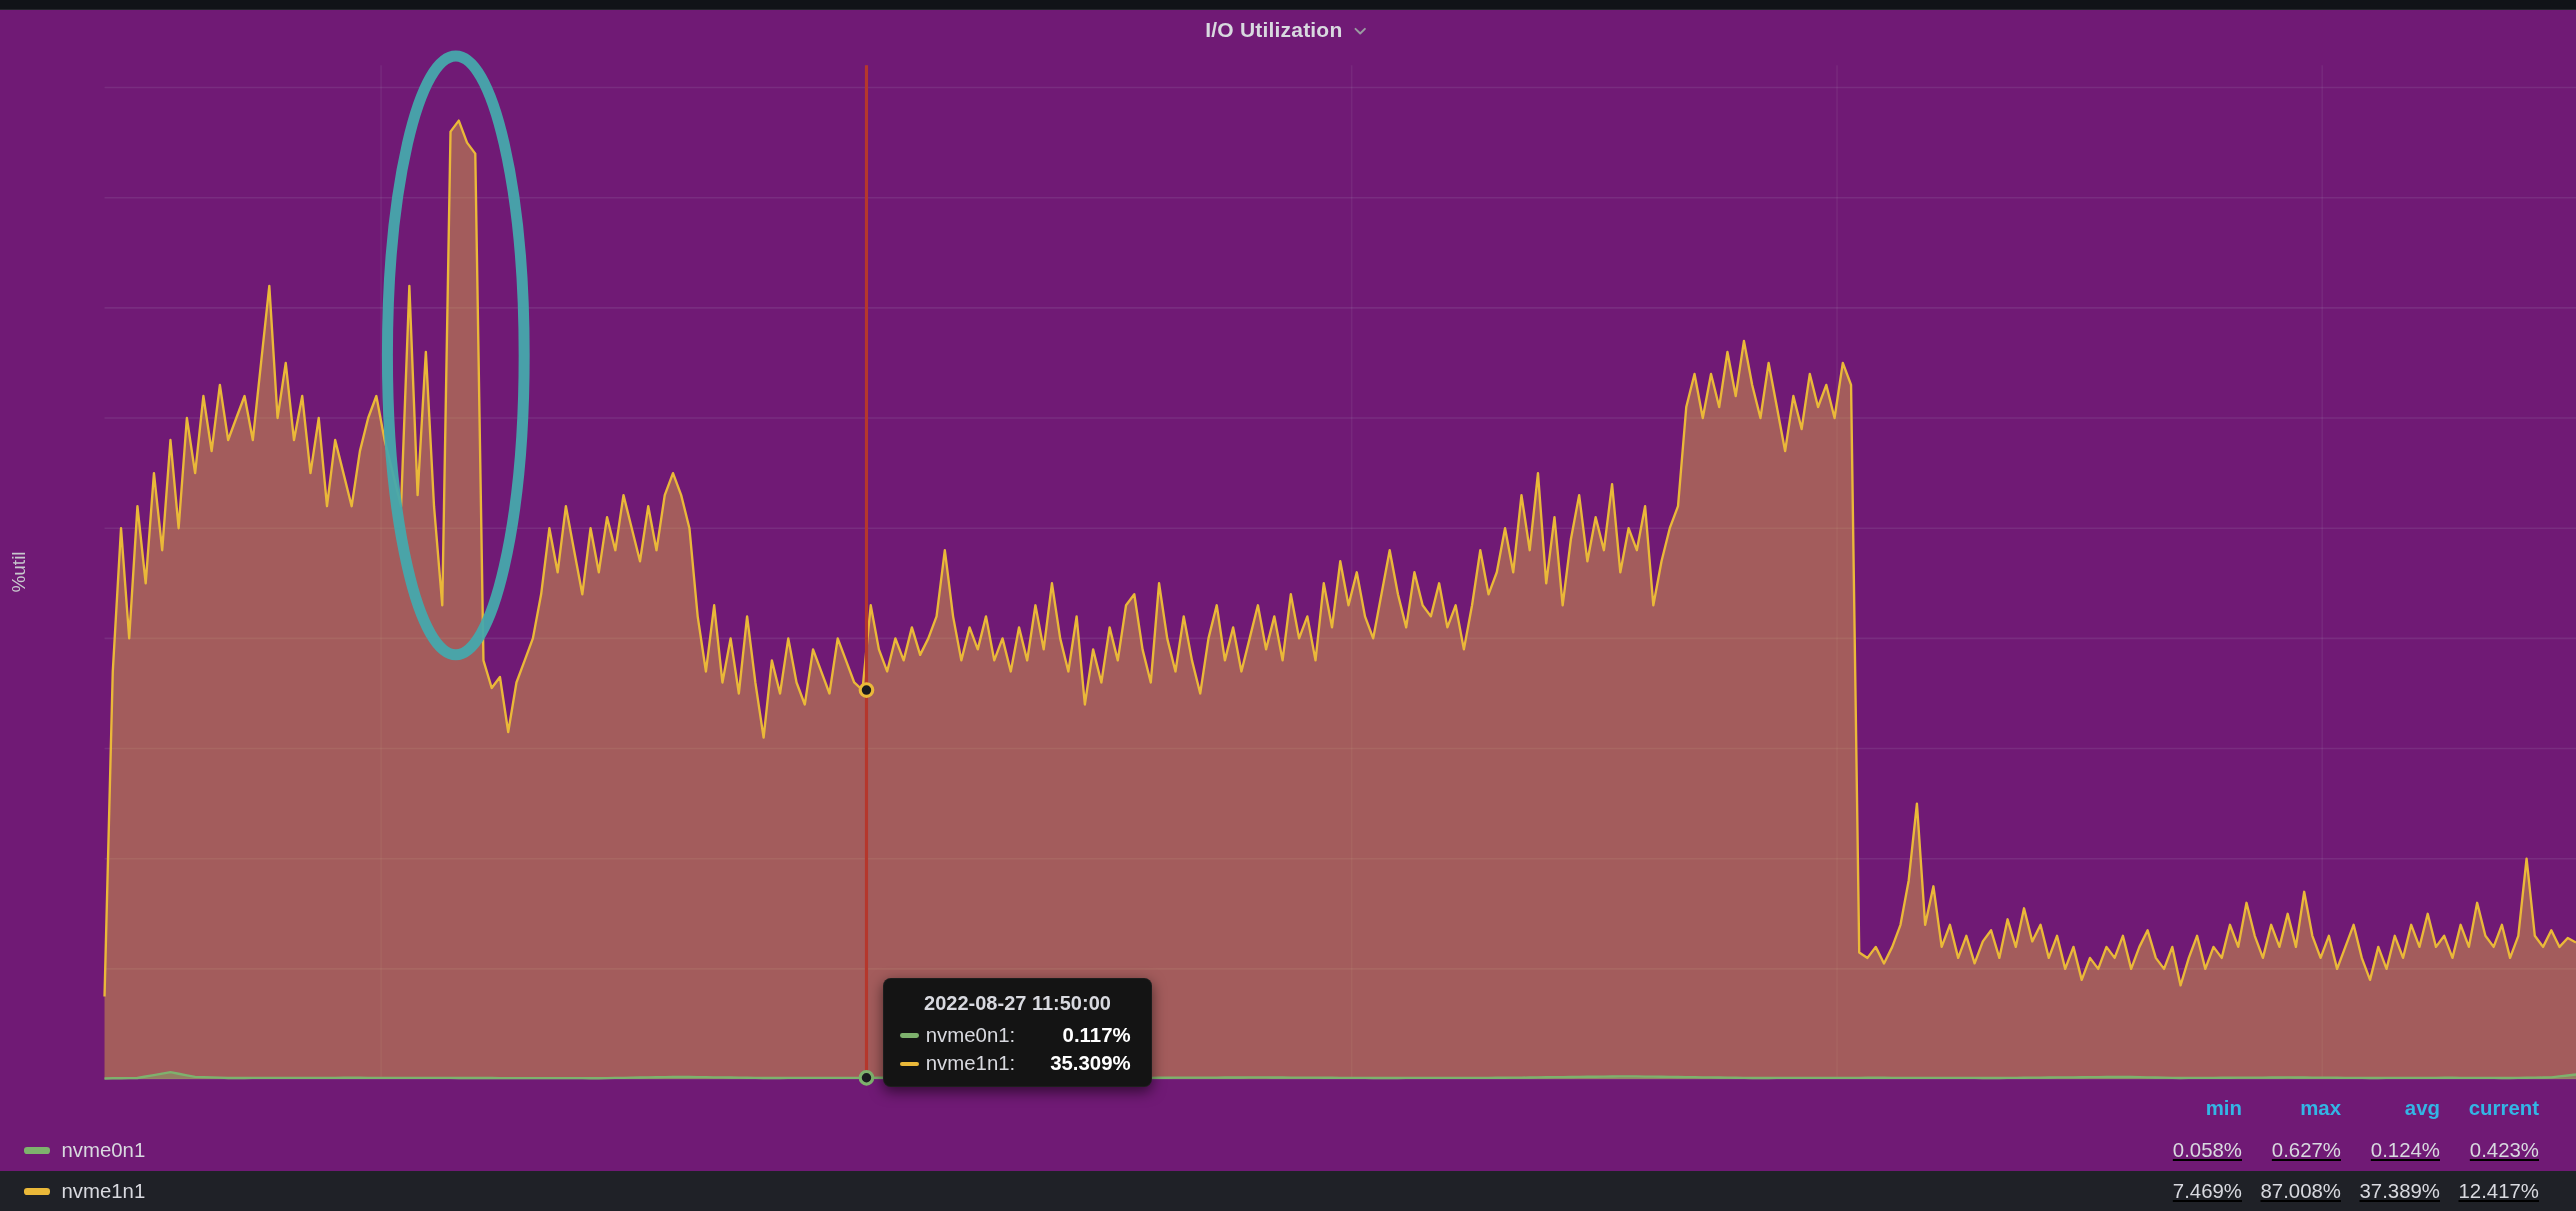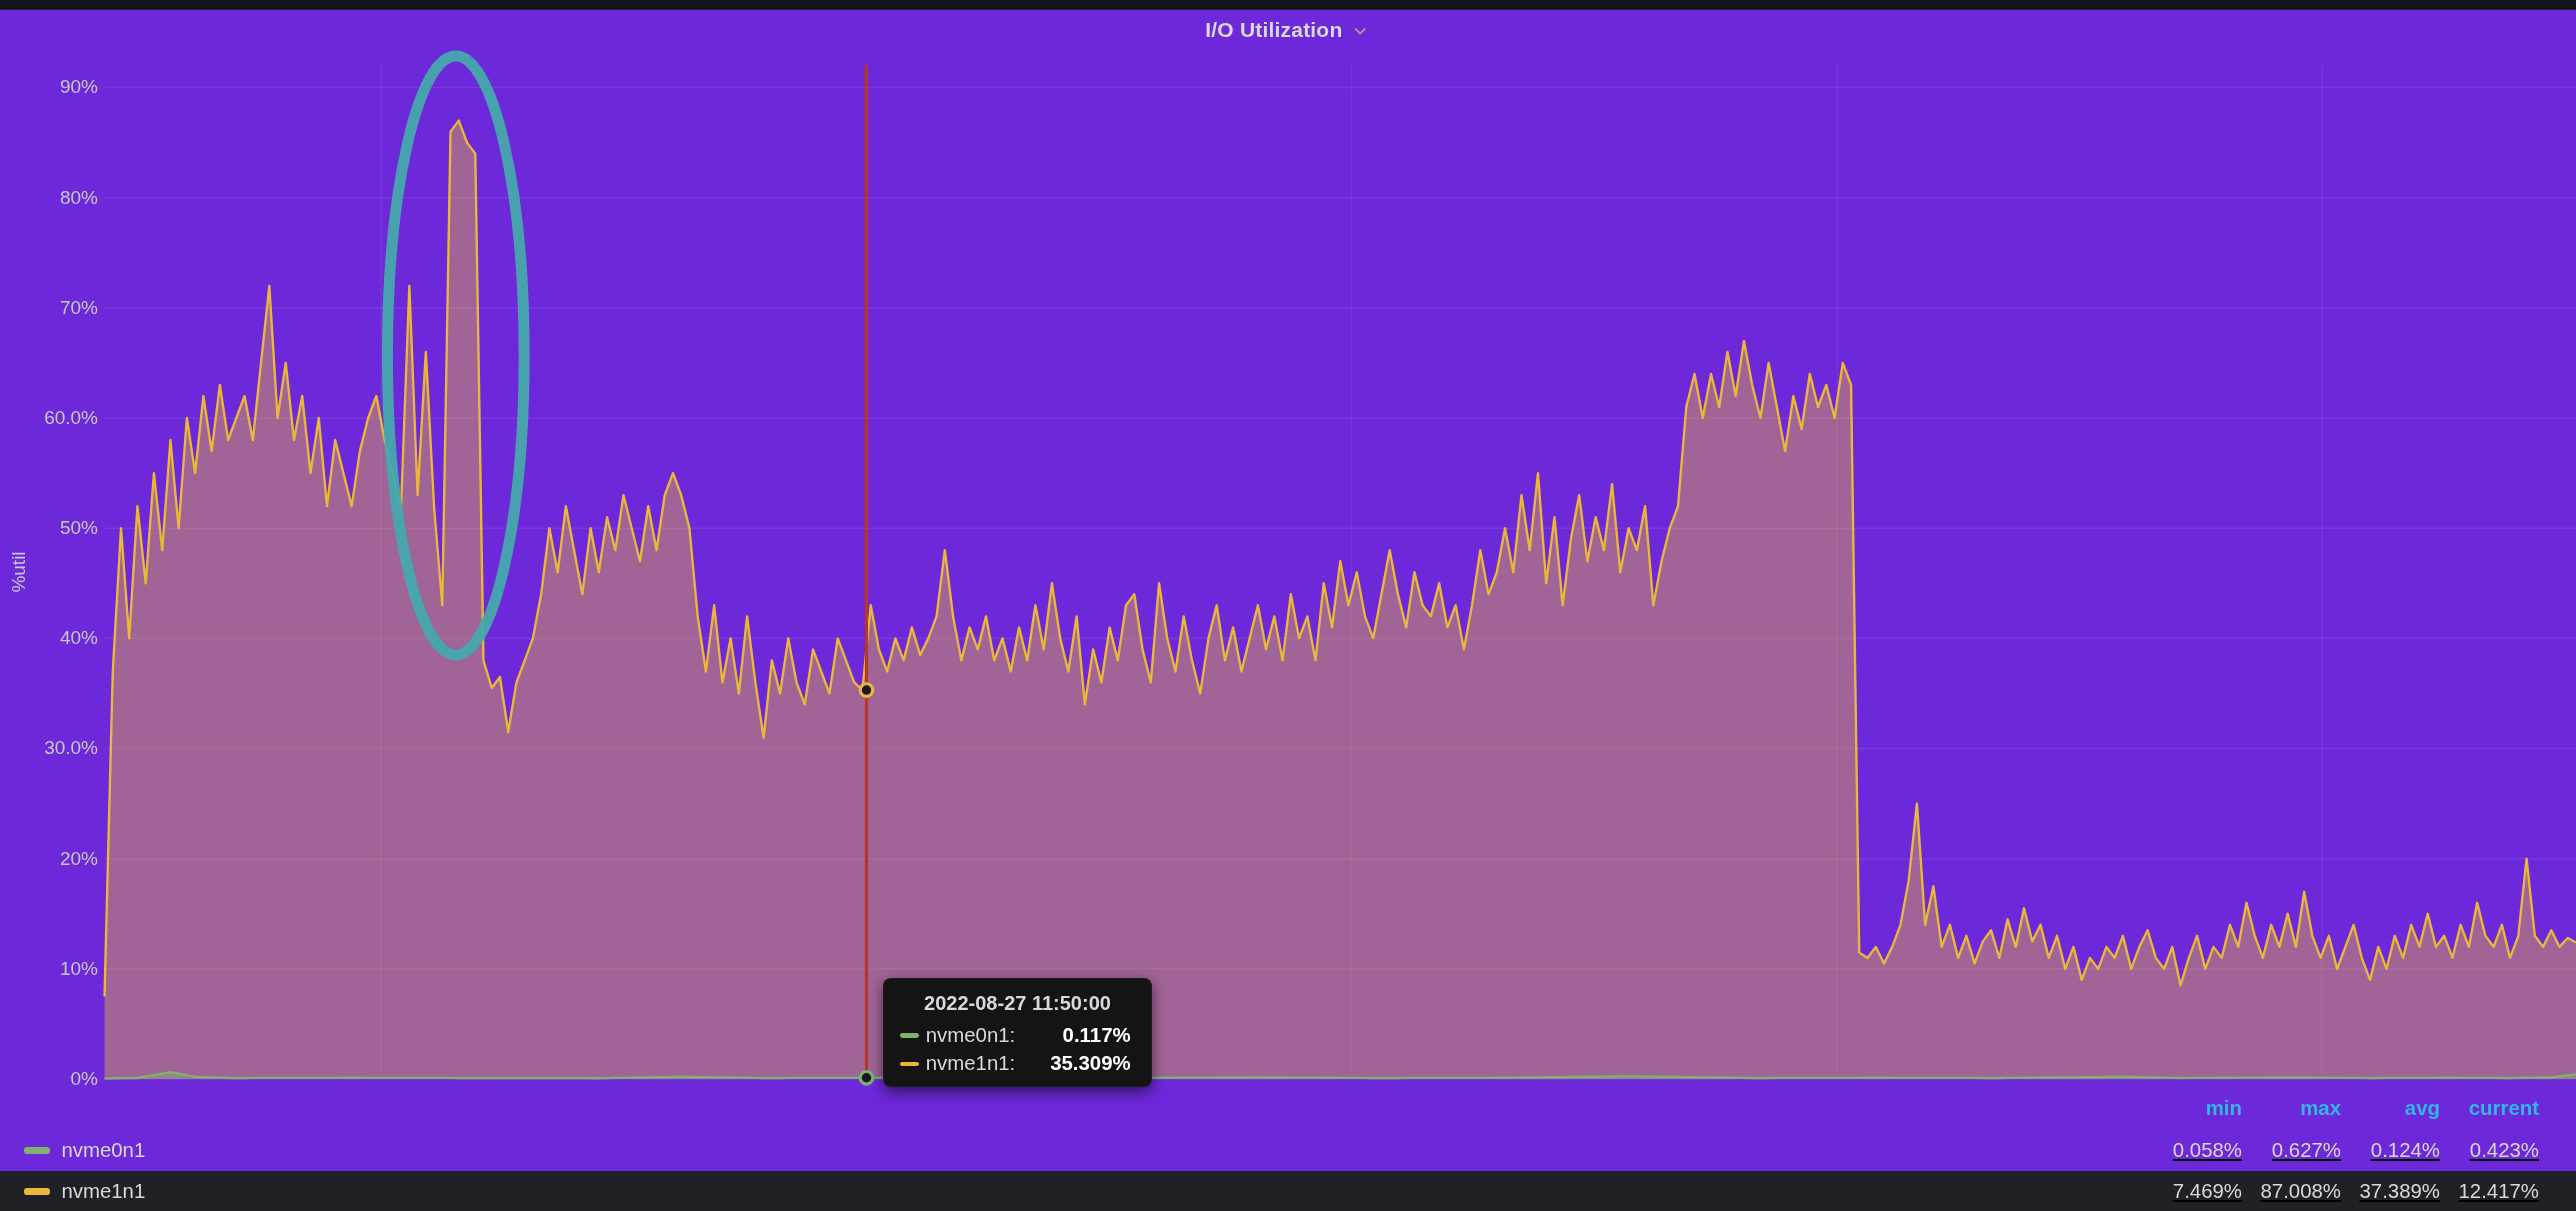--- a/index.html
+++ b/index.html
@@ -1,16 +1,16 @@
 <!DOCTYPE html>
 <html style="font-size:12.6px"><head>
 <meta charset="utf-8">
 <style>
   html,body{margin:0;padding:0;background:#191A1F;font-family:"Liberation Sans",sans-serif;}
-  #stage{position:relative;width:2576px;height:1212px;background:#6d28d9;overflow:hidden;}
+  #stage{position:relative;width:2576px;height:1212px;background:#701a75;overflow:hidden;}
   #top-strip{position:absolute;left:0;top:0;width:100%;height:9.4px;background:#111318;border-bottom:0.8px solid #25262C;}
   #panel-header{position:absolute;left:0;top:11px;width:100%;height:38px;display:flex;align-items:center;justify-content:center;gap:7.9px;}
   #panel-title{color:#D8D9DF;font-size:21px;font-weight:700;letter-spacing:0.2px;cursor:pointer;}
   .chevron{width:20.4px;height:20.4px;margin-top:3.1px;}
   #chart-svg{position:absolute;left:0;top:0;z-index:1;}
   #y-axis-labels{position:absolute;left:0;top:0;width:98px;height:1212px;z-index:2;}
   #y-axis-labels span{position:absolute;right:0;transform:translateY(-50%);color:#C7C8CD;font-size:19px;white-space:nowrap;}
   #y-axis-title{position:absolute;left:19px;top:572px;transform:translate(-50%,-50%) rotate(-90deg);color:#C7C8CD;font-size:19px;z-index:2;white-space:nowrap;}
   #tooltip{position:absolute;left:883px;top:978px;width:269px;box-sizing:border-box;background:#141414;border:0.8px solid rgba(255,255,255,0.04);border-radius:7.9px;padding:12.6px 15.7px 11px 15.7px;z-index:6;box-shadow:0 4.7px 14px rgba(0,0,0,.55);}
   #tooltip-title{color:#D8D9DF;font-size:20px;font-weight:700;text-align:center;margin-bottom:9.4px;white-space:nowrap;}
@@ -60,32 +60,20 @@
       <path d="M133.0 1267.8 L143.5 854.3 L154.0 672.0 L164.4 812.2 L174.9 644.0 L185.4 742.1 L195.9 601.9 L206.4 700.0 L216.9 559.8 L227.3 672.0 L237.8 531.8 L248.3 601.9 L258.8 503.8 L269.3 573.9 L279.8 489.7 L290.3 559.8 L300.7 531.8 L311.2 503.8 L321.7 559.8 L332.2 461.7 L342.7 363.6 L353.2 531.8 L363.6 461.7 L374.1 559.8 L384.6 503.8 L395.1 601.9 L405.6 531.8 L416.1 644.0 L426.5 559.8 L437.0 601.9 L447.5 644.0 L458.0 573.9 L468.5 531.8 L478.9 503.8 L489.4 559.8 L499.9 601.9 L510.4 644.0 L520.9 363.6 L531.4 629.9 L541.9 447.7 L552.3 644.0 L562.8 770.1 L573.3 167.3 L583.8 153.3 L594.3 181.3 L604.8 195.3 L615.2 840.2 L625.7 875.3 L636.2 861.3 L646.7 931.4 L657.2 868.3 L667.7 840.2 L678.1 812.2 L688.6 756.1 L699.1 672.0 L709.6 728.1 L720.1 644.0 L730.5 700.0 L741.0 756.1 L751.5 672.0 L762.0 728.1 L772.5 658.0 L783.0 700.0 L793.4 629.9 L803.9 672.0 L814.4 714.1 L824.9 644.0 L835.4 700.0 L845.9 629.9 L856.4 601.9 L866.8 629.9 L877.3 672.0 L887.8 784.2 L898.3 854.3 L908.8 770.1 L919.3 868.3 L929.7 812.2 L940.2 882.3 L950.7 784.2 L961.2 868.3 L971.7 938.4 L982.2 840.2 L992.6 882.3 L1003.1 812.2 L1013.6 868.3 L1024.1 896.3 L1034.6 826.2 L1045.0 854.3 L1055.5 882.3 L1066.0 812.2 L1076.5 840.2 L1087.0 868.3 L1097.5 878.1 L1108.0 770.1 L1118.4 826.2 L1128.9 854.3 L1139.4 812.2 L1149.9 840.2 L1160.4 798.2 L1170.9 833.2 L1181.3 812.2 L1191.8 784.2 L1202.3 700.0 L1212.8 784.2 L1223.3 840.2 L1233.8 798.2 L1244.2 826.2 L1254.7 784.2 L1265.2 840.2 L1275.7 812.2 L1286.2 854.3 L1296.7 798.2 L1307.1 840.2 L1317.6 770.1 L1328.1 826.2 L1338.6 742.1 L1349.1 812.2 L1359.5 854.3 L1370.0 784.2 L1380.5 896.3 L1391.0 826.2 L1401.5 868.3 L1412.0 798.2 L1422.4 840.2 L1432.9 770.1 L1443.4 756.1 L1453.9 826.2 L1464.4 868.3 L1474.9 742.1 L1485.3 812.2 L1495.8 854.3 L1506.3 784.2 L1516.8 840.2 L1527.3 882.3 L1537.8 812.2 L1548.3 770.1 L1558.7 840.2 L1569.2 798.2 L1579.7 854.3 L1590.2 812.2 L1600.7 770.1 L1611.1 826.2 L1621.6 784.2 L1632.1 840.2 L1642.6 756.1 L1653.1 812.2 L1663.6 784.2 L1674.0 840.2 L1684.5 742.1 L1695.0 798.2 L1705.5 714.1 L1716.0 770.1 L1726.5 728.1 L1737.0 784.2 L1747.4 812.2 L1757.9 756.1 L1768.4 700.0 L1778.9 756.1 L1789.4 798.2 L1799.9 728.1 L1810.3 770.1 L1820.8 784.2 L1831.3 742.1 L1841.8 798.2 L1852.3 770.1 L1862.8 826.2 L1873.2 770.1 L1883.7 700.0 L1894.2 756.1 L1904.7 728.1 L1915.2 672.0 L1925.6 728.1 L1936.1 629.9 L1946.6 700.0 L1957.1 601.9 L1967.6 742.1 L1978.1 658.0 L1988.5 770.1 L1999.0 686.0 L2009.5 629.9 L2020.0 714.1 L2030.5 658.0 L2041.0 700.0 L2051.4 615.9 L2061.9 728.1 L2072.4 672.0 L2082.9 700.0 L2093.4 644.0 L2103.9 770.1 L2114.3 714.1 L2124.8 672.0 L2135.3 644.0 L2145.8 517.8 L2156.3 475.7 L2166.8 531.8 L2177.3 475.7 L2187.7 517.8 L2198.2 447.7 L2208.7 503.8 L2219.2 433.7 L2229.7 489.7 L2240.2 531.8 L2250.6 461.7 L2261.1 517.8 L2271.6 573.9 L2282.1 503.8 L2292.6 545.8 L2303.0 475.7 L2313.5 517.8 L2324.0 489.7 L2334.5 531.8 L2345.0 461.7 L2355.5 489.7 L2365.9 1211.8 L2376.4 1218.8 L2386.9 1204.8 L2397.4 1225.8 L2407.9 1204.8 L2418.4 1176.7 L2428.8 1120.6 L2439.3 1022.5 L2449.8 1176.7 L2460.3 1127.7 L2470.8 1204.8 L2481.3 1176.7 L2491.8 1218.8 L2502.2 1190.7 L2512.7 1225.8 L2523.2 1197.8 L2533.7 1183.7 L2544.2 1218.8 L2554.7 1169.7 L2565.1 1204.8 L2575.6 1155.7 L2586.1 1197.8 L2596.6 1176.7 L2607.1 1218.8 L2617.6 1190.7 L2628.0 1232.8 L2638.5 1204.8 L2649.0 1246.8 L2659.5 1218.8 L2670.0 1232.8 L2680.5 1204.8 L2690.9 1218.8 L2701.4 1190.7 L2711.9 1232.8 L2722.4 1204.8 L2732.9 1183.7 L2743.3 1218.8 L2753.8 1232.8 L2764.3 1204.8 L2774.8 1253.8 L2785.3 1218.8 L2795.8 1190.7 L2806.3 1232.8 L2816.7 1204.8 L2827.2 1218.8 L2837.7 1176.7 L2848.2 1204.8 L2858.7 1148.7 L2869.2 1190.7 L2879.6 1218.8 L2890.1 1176.7 L2900.6 1204.8 L2911.1 1162.7 L2921.6 1204.8 L2932.1 1134.7 L2942.5 1190.7 L2953.0 1218.8 L2963.5 1190.7 L2974.0 1232.8 L2984.5 1204.8 L2995.0 1176.7 L3005.4 1218.8 L3015.9 1246.8 L3026.4 1204.8 L3036.9 1232.8 L3047.4 1190.7 L3057.9 1218.8 L3068.3 1176.7 L3078.8 1204.8 L3089.3 1162.7 L3099.8 1204.8 L3110.3 1190.7 L3120.8 1218.8 L3131.2 1176.7 L3141.7 1204.8 L3152.2 1148.7 L3162.7 1190.7 L3173.2 1204.8 L3183.7 1176.7 L3194.1 1218.8 L3204.6 1190.7 L3215.1 1092.6 L3225.6 1190.7 L3236.1 1204.8 L3246.6 1183.7 L3257.0 1204.8 L3267.5 1193.5 L3278.0 1199.2 L3278 1373 L133 1373 Z" fill="#EAB839" fill-opacity="0.42"></path>
       <path d="M133.0 1267.8 L143.5 854.3 L154.0 672.0 L164.4 812.2 L174.9 644.0 L185.4 742.1 L195.9 601.9 L206.4 700.0 L216.9 559.8 L227.3 672.0 L237.8 531.8 L248.3 601.9 L258.8 503.8 L269.3 573.9 L279.8 489.7 L290.3 559.8 L300.7 531.8 L311.2 503.8 L321.7 559.8 L332.2 461.7 L342.7 363.6 L353.2 531.8 L363.6 461.7 L374.1 559.8 L384.6 503.8 L395.1 601.9 L405.6 531.8 L416.1 644.0 L426.5 559.8 L437.0 601.9 L447.5 644.0 L458.0 573.9 L468.5 531.8 L478.9 503.8 L489.4 559.8 L499.9 601.9 L510.4 644.0 L520.9 363.6 L531.4 629.9 L541.9 447.7 L552.3 644.0 L562.8 770.1 L573.3 167.3 L583.8 153.3 L594.3 181.3 L604.8 195.3 L615.2 840.2 L625.7 875.3 L636.2 861.3 L646.7 931.4 L657.2 868.3 L667.7 840.2 L678.1 812.2 L688.6 756.1 L699.1 672.0 L709.6 728.1 L720.1 644.0 L730.5 700.0 L741.0 756.1 L751.5 672.0 L762.0 728.1 L772.5 658.0 L783.0 700.0 L793.4 629.9 L803.9 672.0 L814.4 714.1 L824.9 644.0 L835.4 700.0 L845.9 629.9 L856.4 601.9 L866.8 629.9 L877.3 672.0 L887.8 784.2 L898.3 854.3 L908.8 770.1 L919.3 868.3 L929.7 812.2 L940.2 882.3 L950.7 784.2 L961.2 868.3 L971.7 938.4 L982.2 840.2 L992.6 882.3 L1003.1 812.2 L1013.6 868.3 L1024.1 896.3 L1034.6 826.2 L1045.0 854.3 L1055.5 882.3 L1066.0 812.2 L1076.5 840.2 L1087.0 868.3 L1097.5 878.1 L1108.0 770.1 L1118.4 826.2 L1128.9 854.3 L1139.4 812.2 L1149.9 840.2 L1160.4 798.2 L1170.9 833.2 L1181.3 812.2 L1191.8 784.2 L1202.3 700.0 L1212.8 784.2 L1223.3 840.2 L1233.8 798.2 L1244.2 826.2 L1254.7 784.2 L1265.2 840.2 L1275.7 812.2 L1286.2 854.3 L1296.7 798.2 L1307.1 840.2 L1317.6 770.1 L1328.1 826.2 L1338.6 742.1 L1349.1 812.2 L1359.5 854.3 L1370.0 784.2 L1380.5 896.3 L1391.0 826.2 L1401.5 868.3 L1412.0 798.2 L1422.4 840.2 L1432.9 770.1 L1443.4 756.1 L1453.9 826.2 L1464.4 868.3 L1474.9 742.1 L1485.3 812.2 L1495.8 854.3 L1506.3 784.2 L1516.8 840.2 L1527.3 882.3 L1537.8 812.2 L1548.3 770.1 L1558.7 840.2 L1569.2 798.2 L1579.7 854.3 L1590.2 812.2 L1600.7 770.1 L1611.1 826.2 L1621.6 784.2 L1632.1 840.2 L1642.6 756.1 L1653.1 812.2 L1663.6 784.2 L1674.0 840.2 L1684.5 742.1 L1695.0 798.2 L1705.5 714.1 L1716.0 770.1 L1726.5 728.1 L1737.0 784.2 L1747.4 812.2 L1757.9 756.1 L1768.4 700.0 L1778.9 756.1 L1789.4 798.2 L1799.9 728.1 L1810.3 770.1 L1820.8 784.2 L1831.3 742.1 L1841.8 798.2 L1852.3 770.1 L1862.8 826.2 L1873.2 770.1 L1883.7 700.0 L1894.2 756.1 L1904.7 728.1 L1915.2 672.0 L1925.6 728.1 L1936.1 629.9 L1946.6 700.0 L1957.1 601.9 L1967.6 742.1 L1978.1 658.0 L1988.5 770.1 L1999.0 686.0 L2009.5 629.9 L2020.0 714.1 L2030.5 658.0 L2041.0 700.0 L2051.4 615.9 L2061.9 728.1 L2072.4 672.0 L2082.9 700.0 L2093.4 644.0 L2103.9 770.1 L2114.3 714.1 L2124.8 672.0 L2135.3 644.0 L2145.8 517.8 L2156.3 475.7 L2166.8 531.8 L2177.3 475.7 L2187.7 517.8 L2198.2 447.7 L2208.7 503.8 L2219.2 433.7 L2229.7 489.7 L2240.2 531.8 L2250.6 461.7 L2261.1 517.8 L2271.6 573.9 L2282.1 503.8 L2292.6 545.8 L2303.0 475.7 L2313.5 517.8 L2324.0 489.7 L2334.5 531.8 L2345.0 461.7 L2355.5 489.7 L2365.9 1211.8 L2376.4 1218.8 L2386.9 1204.8 L2397.4 1225.8 L2407.9 1204.8 L2418.4 1176.7 L2428.8 1120.6 L2439.3 1022.5 L2449.8 1176.7 L2460.3 1127.7 L2470.8 1204.8 L2481.3 1176.7 L2491.8 1218.8 L2502.2 1190.7 L2512.7 1225.8 L2523.2 1197.8 L2533.7 1183.7 L2544.2 1218.8 L2554.7 1169.7 L2565.1 1204.8 L2575.6 1155.7 L2586.1 1197.8 L2596.6 1176.7 L2607.1 1218.8 L2617.6 1190.7 L2628.0 1232.8 L2638.5 1204.8 L2649.0 1246.8 L2659.5 1218.8 L2670.0 1232.8 L2680.5 1204.8 L2690.9 1218.8 L2701.4 1190.7 L2711.9 1232.8 L2722.4 1204.8 L2732.9 1183.7 L2743.3 1218.8 L2753.8 1232.8 L2764.3 1204.8 L2774.8 1253.8 L2785.3 1218.8 L2795.8 1190.7 L2806.3 1232.8 L2816.7 1204.8 L2827.2 1218.8 L2837.7 1176.7 L2848.2 1204.8 L2858.7 1148.7 L2869.2 1190.7 L2879.6 1218.8 L2890.1 1176.7 L2900.6 1204.8 L2911.1 1162.7 L2921.6 1204.8 L2932.1 1134.7 L2942.5 1190.7 L2953.0 1218.8 L2963.5 1190.7 L2974.0 1232.8 L2984.5 1204.8 L2995.0 1176.7 L3005.4 1218.8 L3015.9 1246.8 L3026.4 1204.8 L3036.9 1232.8 L3047.4 1190.7 L3057.9 1218.8 L3068.3 1176.7 L3078.8 1204.8 L3089.3 1162.7 L3099.8 1204.8 L3110.3 1190.7 L3120.8 1218.8 L3131.2 1176.7 L3141.7 1204.8 L3152.2 1148.7 L3162.7 1190.7 L3173.2 1204.8 L3183.7 1176.7 L3194.1 1218.8 L3204.6 1190.7 L3215.1 1092.6 L3225.6 1190.7 L3236.1 1204.8 L3246.6 1183.7 L3257.0 1204.8 L3267.5 1193.5 L3278.0 1199.2" fill="none" stroke="#EAB839" stroke-width="3" stroke-linejoin="round"></path>
       <path d="M133.0 1372.2 L143.5 1372.0 L154.0 1371.9 L164.4 1371.7 L174.9 1371.6 L185.4 1369.7 L195.9 1367.9 L206.4 1366.0 L216.9 1364.2 L227.3 1366.2 L237.8 1368.2 L248.3 1370.2 L258.8 1370.5 L269.3 1370.9 L279.8 1371.2 L290.3 1371.6 L300.7 1371.6 L311.2 1371.6 L321.7 1371.5 L332.2 1371.5 L342.7 1371.5 L353.2 1371.5 L363.6 1371.5 L374.1 1371.4 L384.6 1371.4 L395.1 1371.4 L405.6 1371.4 L416.1 1371.4 L426.5 1371.4 L437.0 1371.3 L447.5 1371.3 L458.0 1371.3 L468.5 1371.4 L478.9 1371.4 L489.4 1371.4 L499.9 1371.4 L510.4 1371.4 L520.9 1371.4 L531.4 1371.5 L541.9 1371.5 L552.3 1371.5 L562.8 1371.5 L573.3 1371.5 L583.8 1371.6 L594.3 1371.6 L604.8 1371.6 L615.2 1371.6 L625.7 1371.6 L636.2 1371.7 L646.7 1371.7 L657.2 1371.7 L667.7 1371.7 L678.1 1371.7 L688.6 1371.7 L699.1 1371.8 L709.6 1371.8 L720.1 1371.8 L730.5 1371.8 L741.0 1371.8 L751.5 1371.9 L762.0 1371.9 L772.5 1371.7 L783.0 1371.5 L793.4 1371.4 L803.9 1371.2 L814.4 1371.0 L824.9 1370.9 L835.4 1370.7 L845.9 1370.5 L856.4 1370.4 L866.8 1370.2 L877.3 1370.3 L887.8 1370.5 L898.3 1370.6 L908.8 1370.8 L919.3 1370.9 L929.7 1371.0 L940.2 1371.2 L950.7 1371.3 L961.2 1371.5 L971.7 1371.6 L982.2 1371.6 L992.6 1371.6 L1003.1 1371.5 L1013.6 1371.5 L1024.1 1371.5 L1034.6 1371.5 L1045.0 1371.5 L1055.5 1371.4 L1066.0 1371.4 L1076.5 1371.4 L1087.0 1371.4 L1097.5 1371.4 L1108.0 1371.4 L1118.4 1371.3 L1128.9 1371.3 L1139.4 1371.1 L1149.9 1371.0 L1160.4 1370.8 L1170.9 1370.6 L1181.3 1370.5 L1191.8 1370.3 L1202.3 1370.1 L1212.8 1370.0 L1223.3 1369.8 L1233.8 1369.6 L1244.2 1369.5 L1254.7 1369.3 L1265.2 1369.1 L1275.7 1369.0 L1286.2 1368.8 L1296.7 1369.1 L1307.1 1369.4 L1317.6 1369.6 L1328.1 1369.9 L1338.6 1370.2 L1349.1 1370.5 L1359.5 1370.8 L1370.0 1371.0 L1380.5 1371.3 L1391.0 1371.6 L1401.5 1371.6 L1412.0 1371.5 L1422.4 1371.5 L1432.9 1371.5 L1443.4 1371.4 L1453.9 1371.4 L1464.4 1371.4 L1474.9 1371.3 L1485.3 1371.3 L1495.8 1371.2 L1506.3 1371.2 L1516.8 1371.2 L1527.3 1371.1 L1537.8 1371.1 L1548.3 1371.1 L1558.7 1371.0 L1569.2 1371.0 L1579.7 1371.0 L1590.2 1370.9 L1600.7 1370.9 L1611.1 1370.9 L1621.6 1371.0 L1632.1 1371.0 L1642.6 1371.1 L1653.1 1371.1 L1663.6 1371.2 L1674.0 1371.2 L1684.5 1371.3 L1695.0 1371.3 L1705.5 1371.4 L1716.0 1371.4 L1726.5 1371.5 L1737.0 1371.5 L1747.4 1371.6 L1757.9 1371.6 L1768.4 1371.6 L1778.9 1371.6 L1789.4 1371.5 L1799.9 1371.5 L1810.3 1371.5 L1820.8 1371.5 L1831.3 1371.5 L1841.8 1371.4 L1852.3 1371.4 L1862.8 1371.4 L1873.2 1371.4 L1883.7 1371.4 L1894.2 1371.4 L1904.7 1371.3 L1915.2 1371.3 L1925.6 1371.2 L1936.1 1371.1 L1946.6 1371.0 L1957.1 1370.8 L1967.6 1370.7 L1978.1 1370.6 L1988.5 1370.5 L1999.0 1370.3 L2009.5 1370.2 L2020.0 1370.1 L2030.5 1370.0 L2041.0 1369.9 L2051.4 1369.7 L2061.9 1369.6 L2072.4 1369.5 L2082.9 1369.6 L2093.4 1369.8 L2103.9 1369.9 L2114.3 1370.1 L2124.8 1370.2 L2135.3 1370.3 L2145.8 1370.5 L2156.3 1370.6 L2166.8 1370.8 L2177.3 1370.9 L2187.7 1371.0 L2198.2 1371.2 L2208.7 1371.3 L2219.2 1371.5 L2229.7 1371.6 L2240.2 1371.6 L2250.6 1371.6 L2261.1 1371.5 L2271.6 1371.5 L2282.1 1371.5 L2292.6 1371.5 L2303.0 1371.5 L2313.5 1371.4 L2324.0 1371.4 L2334.5 1371.4 L2345.0 1371.4 L2355.5 1371.4 L2365.9 1371.4 L2376.4 1371.3 L2386.9 1371.3 L2397.4 1371.3 L2407.9 1371.4 L2418.4 1371.4 L2428.8 1371.4 L2439.3 1371.4 L2449.8 1371.4 L2460.3 1371.4 L2470.8 1371.5 L2481.3 1371.5 L2491.8 1371.5 L2502.2 1371.5 L2512.7 1371.5 L2523.2 1371.6 L2533.7 1371.6 L2544.2 1371.6 L2554.7 1371.5 L2565.1 1371.4 L2575.6 1371.3 L2586.1 1371.2 L2596.6 1371.1 L2607.1 1371.0 L2617.6 1370.9 L2628.0 1370.9 L2638.5 1370.8 L2649.0 1370.7 L2659.5 1370.6 L2670.0 1370.5 L2680.5 1370.4 L2690.9 1370.3 L2701.4 1370.2 L2711.9 1370.4 L2722.4 1370.6 L2732.9 1370.8 L2743.3 1371.0 L2753.8 1371.2 L2764.3 1371.4 L2774.8 1371.6 L2785.3 1371.5 L2795.8 1371.5 L2806.3 1371.4 L2816.7 1371.4 L2827.2 1371.3 L2837.7 1371.3 L2848.2 1371.2 L2858.7 1371.2 L2869.2 1371.1 L2879.6 1371.1 L2890.1 1371.0 L2900.6 1371.0 L2911.1 1370.9 L2921.6 1371.0 L2932.1 1371.0 L2942.5 1371.1 L2953.0 1371.2 L2963.5 1371.2 L2974.0 1371.3 L2984.5 1371.4 L2995.0 1371.5 L3005.4 1371.5 L3015.9 1371.6 L3026.4 1371.6 L3036.9 1371.5 L3047.4 1371.5 L3057.9 1371.5 L3068.3 1371.5 L3078.8 1371.4 L3089.3 1371.4 L3099.8 1371.4 L3110.3 1371.3 L3120.8 1371.3 L3131.2 1371.4 L3141.7 1371.4 L3152.2 1371.4 L3162.7 1371.5 L3173.2 1371.5 L3183.7 1371.6 L3194.1 1371.6 L3204.6 1371.5 L3215.1 1371.3 L3225.6 1371.2 L3236.1 1371.0 L3246.6 1370.9 L3257.0 1369.6 L3267.5 1368.4 L3278.0 1367.1 L3278 1373 L133 1373 Z" fill="#7EB26D" fill-opacity="0.42"></path>
       <path d="M133.0 1372.2 L143.5 1372.0 L154.0 1371.9 L164.4 1371.7 L174.9 1371.6 L185.4 1369.7 L195.9 1367.9 L206.4 1366.0 L216.9 1364.2 L227.3 1366.2 L237.8 1368.2 L248.3 1370.2 L258.8 1370.5 L269.3 1370.9 L279.8 1371.2 L290.3 1371.6 L300.7 1371.6 L311.2 1371.6 L321.7 1371.5 L332.2 1371.5 L342.7 1371.5 L353.2 1371.5 L363.6 1371.5 L374.1 1371.4 L384.6 1371.4 L395.1 1371.4 L405.6 1371.4 L416.1 1371.4 L426.5 1371.4 L437.0 1371.3 L447.5 1371.3 L458.0 1371.3 L468.5 1371.4 L478.9 1371.4 L489.4 1371.4 L499.9 1371.4 L510.4 1371.4 L520.9 1371.4 L531.4 1371.5 L541.9 1371.5 L552.3 1371.5 L562.8 1371.5 L573.3 1371.5 L583.8 1371.6 L594.3 1371.6 L604.8 1371.6 L615.2 1371.6 L625.7 1371.6 L636.2 1371.7 L646.7 1371.7 L657.2 1371.7 L667.7 1371.7 L678.1 1371.7 L688.6 1371.7 L699.1 1371.8 L709.6 1371.8 L720.1 1371.8 L730.5 1371.8 L741.0 1371.8 L751.5 1371.9 L762.0 1371.9 L772.5 1371.7 L783.0 1371.5 L793.4 1371.4 L803.9 1371.2 L814.4 1371.0 L824.9 1370.9 L835.4 1370.7 L845.9 1370.5 L856.4 1370.4 L866.8 1370.2 L877.3 1370.3 L887.8 1370.5 L898.3 1370.6 L908.8 1370.8 L919.3 1370.9 L929.7 1371.0 L940.2 1371.2 L950.7 1371.3 L961.2 1371.5 L971.7 1371.6 L982.2 1371.6 L992.6 1371.6 L1003.1 1371.5 L1013.6 1371.5 L1024.1 1371.5 L1034.6 1371.5 L1045.0 1371.5 L1055.5 1371.4 L1066.0 1371.4 L1076.5 1371.4 L1087.0 1371.4 L1097.5 1371.4 L1108.0 1371.4 L1118.4 1371.3 L1128.9 1371.3 L1139.4 1371.1 L1149.9 1371.0 L1160.4 1370.8 L1170.9 1370.6 L1181.3 1370.5 L1191.8 1370.3 L1202.3 1370.1 L1212.8 1370.0 L1223.3 1369.8 L1233.8 1369.6 L1244.2 1369.5 L1254.7 1369.3 L1265.2 1369.1 L1275.7 1369.0 L1286.2 1368.8 L1296.7 1369.1 L1307.1 1369.4 L1317.6 1369.6 L1328.1 1369.9 L1338.6 1370.2 L1349.1 1370.5 L1359.5 1370.8 L1370.0 1371.0 L1380.5 1371.3 L1391.0 1371.6 L1401.5 1371.6 L1412.0 1371.5 L1422.4 1371.5 L1432.9 1371.5 L1443.4 1371.4 L1453.9 1371.4 L1464.4 1371.4 L1474.9 1371.3 L1485.3 1371.3 L1495.8 1371.2 L1506.3 1371.2 L1516.8 1371.2 L1527.3 1371.1 L1537.8 1371.1 L1548.3 1371.1 L1558.7 1371.0 L1569.2 1371.0 L1579.7 1371.0 L1590.2 1370.9 L1600.7 1370.9 L1611.1 1370.9 L1621.6 1371.0 L1632.1 1371.0 L1642.6 1371.1 L1653.1 1371.1 L1663.6 1371.2 L1674.0 1371.2 L1684.5 1371.3 L1695.0 1371.3 L1705.5 1371.4 L1716.0 1371.4 L1726.5 1371.5 L1737.0 1371.5 L1747.4 1371.6 L1757.9 1371.6 L1768.4 1371.6 L1778.9 1371.6 L1789.4 1371.5 L1799.9 1371.5 L1810.3 1371.5 L1820.8 1371.5 L1831.3 1371.5 L1841.8 1371.4 L1852.3 1371.4 L1862.8 1371.4 L1873.2 1371.4 L1883.7 1371.4 L1894.2 1371.4 L1904.7 1371.3 L1915.2 1371.3 L1925.6 1371.2 L1936.1 1371.1 L1946.6 1371.0 L1957.1 1370.8 L1967.6 1370.7 L1978.1 1370.6 L1988.5 1370.5 L1999.0 1370.3 L2009.5 1370.2 L2020.0 1370.1 L2030.5 1370.0 L2041.0 1369.9 L2051.4 1369.7 L2061.9 1369.6 L2072.4 1369.5 L2082.9 1369.6 L2093.4 1369.8 L2103.9 1369.9 L2114.3 1370.1 L2124.8 1370.2 L2135.3 1370.3 L2145.8 1370.5 L2156.3 1370.6 L2166.8 1370.8 L2177.3 1370.9 L2187.7 1371.0 L2198.2 1371.2 L2208.7 1371.3 L2219.2 1371.5 L2229.7 1371.6 L2240.2 1371.6 L2250.6 1371.6 L2261.1 1371.5 L2271.6 1371.5 L2282.1 1371.5 L2292.6 1371.5 L2303.0 1371.5 L2313.5 1371.4 L2324.0 1371.4 L2334.5 1371.4 L2345.0 1371.4 L2355.5 1371.4 L2365.9 1371.4 L2376.4 1371.3 L2386.9 1371.3 L2397.4 1371.3 L2407.9 1371.4 L2418.4 1371.4 L2428.8 1371.4 L2439.3 1371.4 L2449.8 1371.4 L2460.3 1371.4 L2470.8 1371.5 L2481.3 1371.5 L2491.8 1371.5 L2502.2 1371.5 L2512.7 1371.5 L2523.2 1371.6 L2533.7 1371.6 L2544.2 1371.6 L2554.7 1371.5 L2565.1 1371.4 L2575.6 1371.3 L2586.1 1371.2 L2596.6 1371.1 L2607.1 1371.0 L2617.6 1370.9 L2628.0 1370.9 L2638.5 1370.8 L2649.0 1370.7 L2659.5 1370.6 L2670.0 1370.5 L2680.5 1370.4 L2690.9 1370.3 L2701.4 1370.2 L2711.9 1370.4 L2722.4 1370.6 L2732.9 1370.8 L2743.3 1371.0 L2753.8 1371.2 L2764.3 1371.4 L2774.8 1371.6 L2785.3 1371.5 L2795.8 1371.5 L2806.3 1371.4 L2816.7 1371.4 L2827.2 1371.3 L2837.7 1371.3 L2848.2 1371.2 L2858.7 1371.2 L2869.2 1371.1 L2879.6 1371.1 L2890.1 1371.0 L2900.6 1371.0 L2911.1 1370.9 L2921.6 1371.0 L2932.1 1371.0 L2942.5 1371.1 L2953.0 1371.2 L2963.5 1371.2 L2974.0 1371.3 L2984.5 1371.4 L2995.0 1371.5 L3005.4 1371.5 L3015.9 1371.6 L3026.4 1371.6 L3036.9 1371.5 L3047.4 1371.5 L3057.9 1371.5 L3068.3 1371.5 L3078.8 1371.4 L3089.3 1371.4 L3099.8 1371.4 L3110.3 1371.3 L3120.8 1371.3 L3131.2 1371.4 L3141.7 1371.4 L3152.2 1371.4 L3162.7 1371.5 L3173.2 1371.5 L3183.7 1371.6 L3194.1 1371.6 L3204.6 1371.5 L3215.1 1371.3 L3225.6 1371.2 L3236.1 1371.0 L3246.6 1370.9 L3257.0 1369.6 L3267.5 1368.4 L3278.0 1367.1" fill="none" stroke="#7EB26D" stroke-width="3"></path>
       <line x1="1102.6035000000002" y1="83" x2="1102.6035000000002" y2="1373" stroke="#B5372C" stroke-width="4"></line>
       <circle cx="1102.6035000000002" cy="1371.35966" r="8" fill="#191A1F" stroke="#7EB26D" stroke-width="4"></circle>
       <circle cx="1102.6035000000002" cy="877.9678200000001" r="8" fill="#191A1F" stroke="#EAB839" stroke-width="4"></circle>
       <ellipse cx="580" cy="452" rx="87" ry="381" fill="none" stroke="#46A8AC" stroke-width="14" opacity="0.95"></ellipse>
     </svg>
 
-  <div id="y-axis-labels">
-      <span style="top: 87px;">90%</span>
-      <span style="top: 198px;">80%</span>
-      <span style="top: 308px;">70%</span>
-      <span style="top: 418px;">60.0%</span>
-      <span style="top: 528px;">50%</span>
-      <span style="top: 638px;">40%</span>
-      <span style="top: 748px;">30.0%</span>
-      <span style="top: 859px;">20%</span>
-      <span style="top: 969px;">10%</span>
-      <span style="top: 1079px;">0%</span>
-    </div>
   <div id="y-axis-title">%util</div>
 
   <div id="tooltip">
     <div id="tooltip-title">2022-08-27 11:50:00</div>
     <div class="tt-row">
       <span class="tt-swatch" style="background: rgb(126, 178, 109);"></span>
       <span class="tt-label">nvme0n1:</span>
       <span class="tt-value">0.117%</span>
     </div>
     <div class="tt-row">

